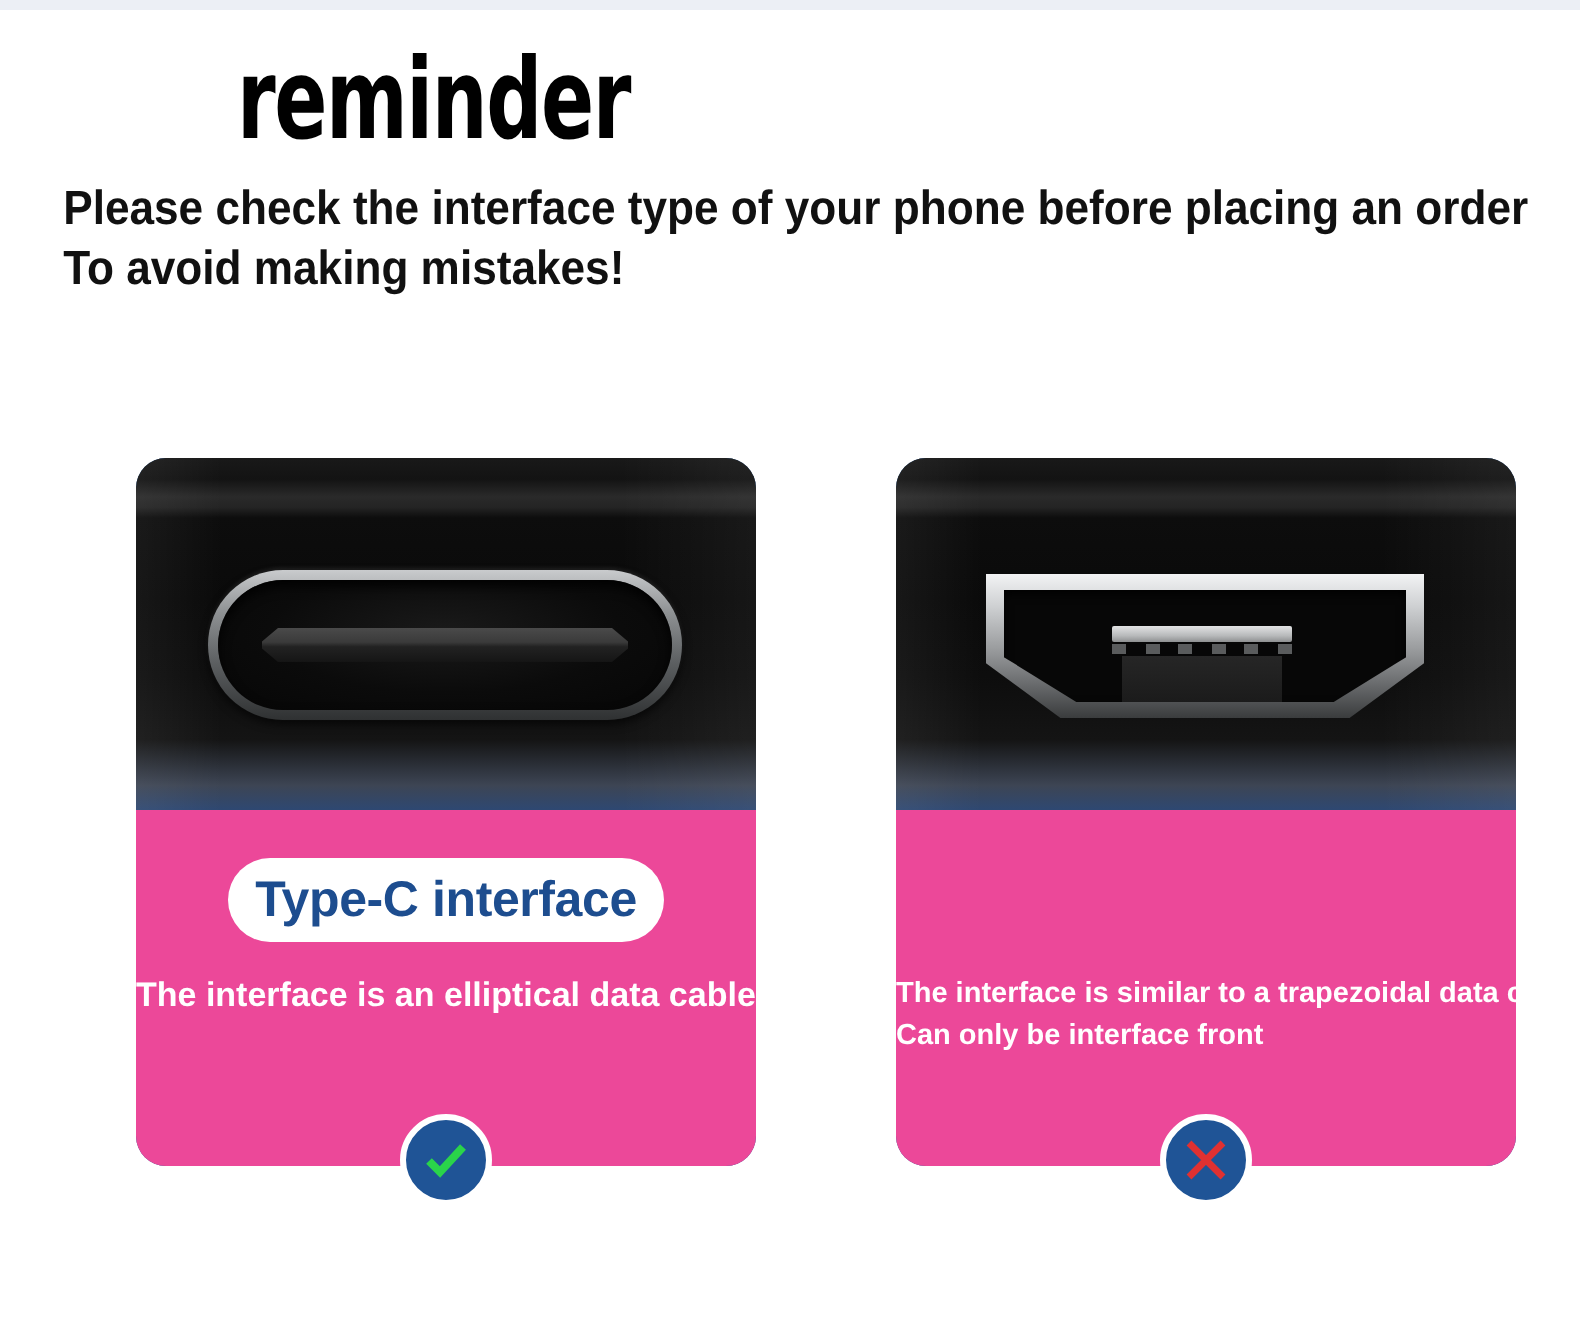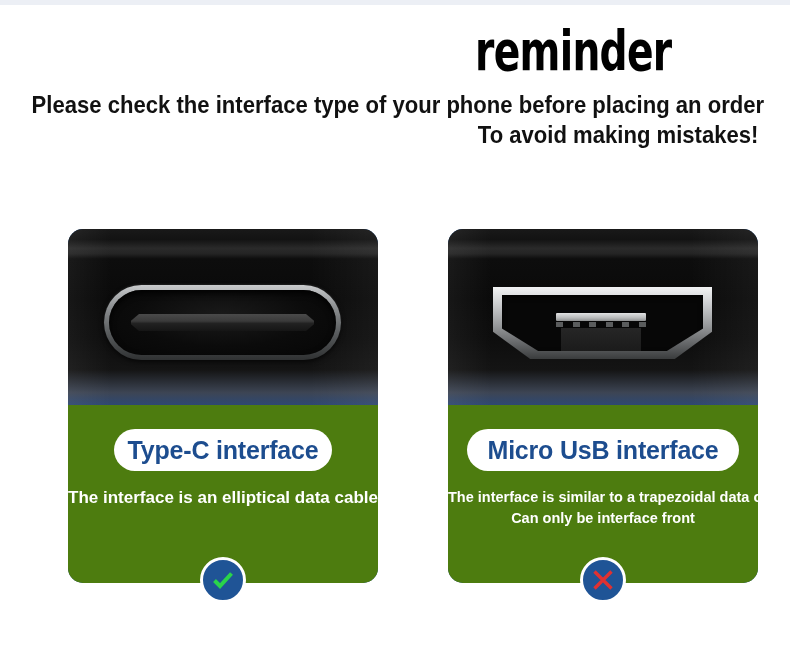--- a/index.html
+++ b/index.html
@@ -22,21 +22,21 @@
     width: 790px;
     height: 5px;
     background: #eceff5;
   }
 
   
   #header {
     position: absolute;
     left: 0; top: 5px;
     width: 790px;
-    text-align: right;
+    text-align: left;
   }
   #title {
     font-family: "DejaVu Sans", sans-serif;
     font-weight: bold;
     font-size: 56px;
     line-height: 66px;
     letter-spacing: -1px;
     color: #000000;
     margin-top: 13px;
     transform: scaleX(0.70);
@@ -191,21 +191,21 @@
     background: linear-gradient(180deg,#262626 0%,#1b1b1b 100%);
   }
 
   
   .blue-area {
     position: absolute;
     left: 0;
     top: 176px;
     width: 100%;
     height: 178px;
-    background: #4d7c0f;
+    background: #ec4899;
   }
 
   .pill {
     position: absolute;
     top: 24px;
     height: 42px;
     background: #ffffff;
     border-radius: 21px;
     display: flex;
     align-items: center;
@@ -218,21 +218,21 @@
     letter-spacing: -0.2px;
   }
   #pill-left  { left: 46px;   width: 218px; }
   #pill-right { left: 19px;   width: 272px; }
 
   .desc {
     position: absolute;
     left: 0;
     width: 100%;
     top: 82px;
-    text-align: center;
+    text-align: left;
     color: #ffffff;
     font-family: "Liberation Sans", sans-serif;
     font-weight: bold;
     line-height: 21px;
     white-space: nowrap;
   }
   #desc-left  { font-size: 17px; }
   #desc-right { font-size: 14.5px; }
 
   
@@ -310,21 +310,20 @@
           <i></i>
           <i></i>
           <i></i>
           <i></i>
       </div>
       <div class="port-micro-block"></div>
     </div>
   </div>
 
   <div class="blue-area">
-    <div id="pill-right" class="pill">Micro UsB interface</div>
     <div id="desc-right" class="desc">
       <div>The interface is similar to a trapezoidal data cable</div>
       <div>Can only be interface front</div>
     </div>
   </div>
 
 </div>
 
 <div id="bottom-fill"></div>
 

